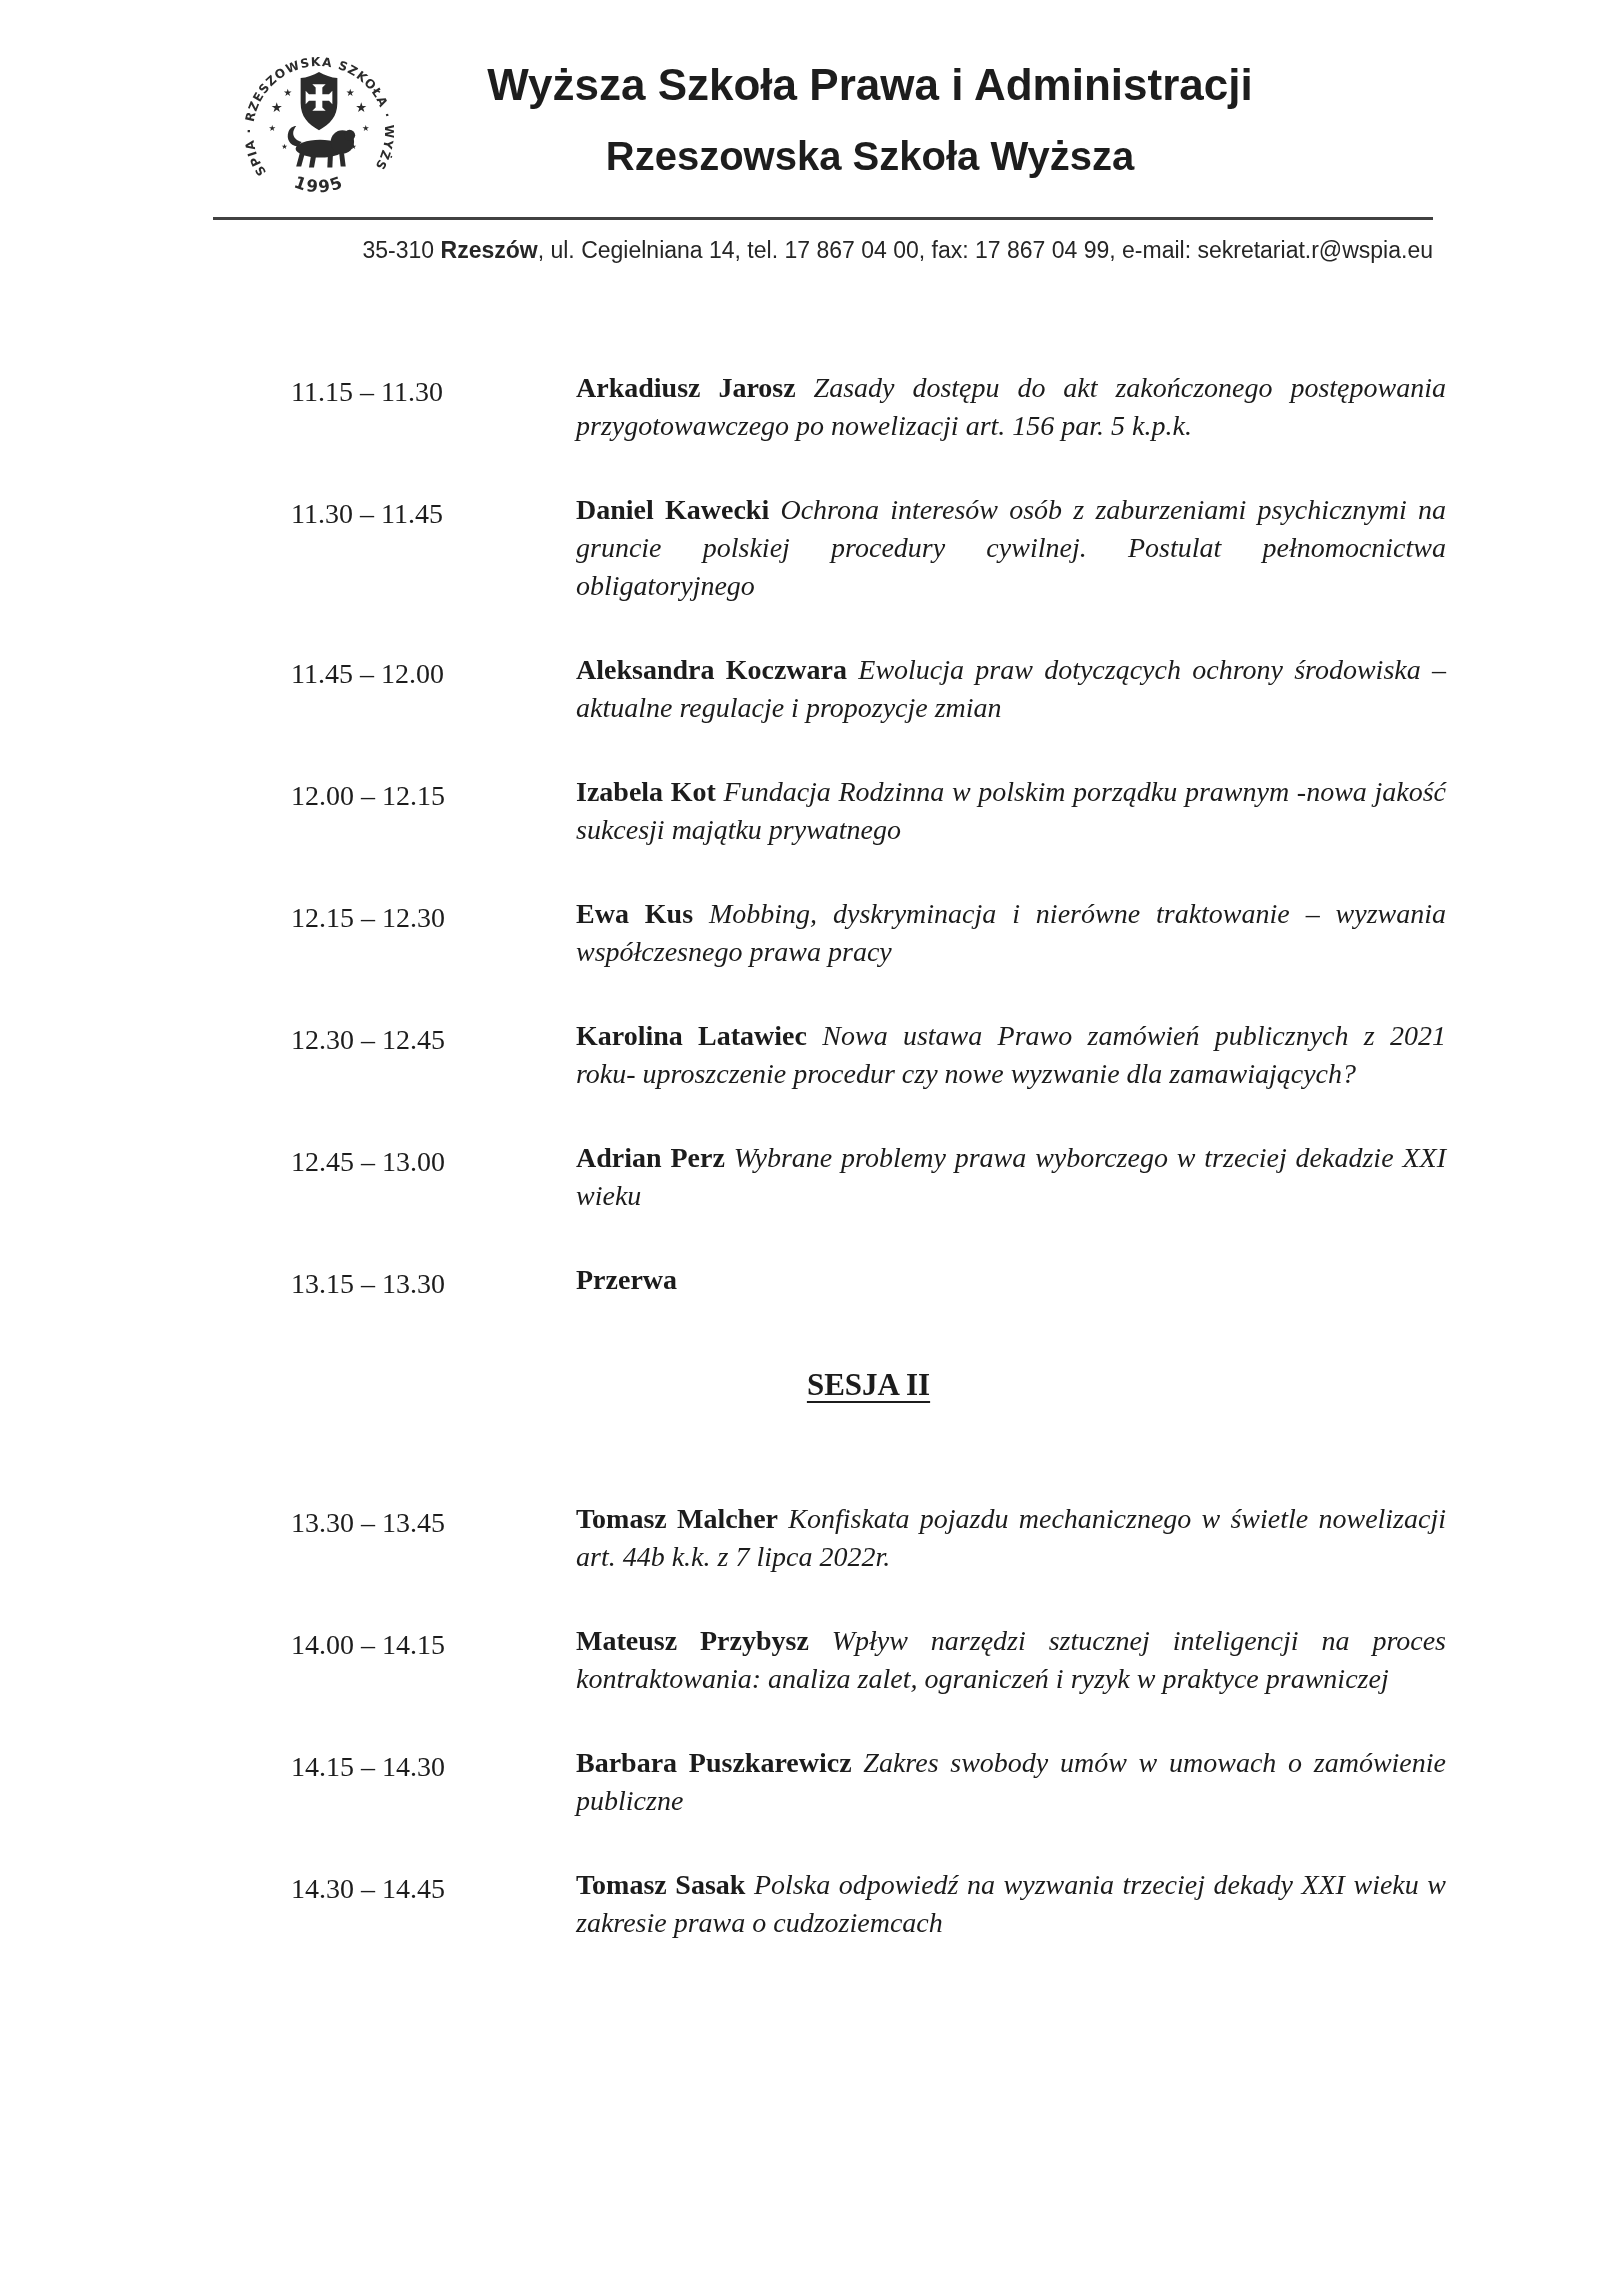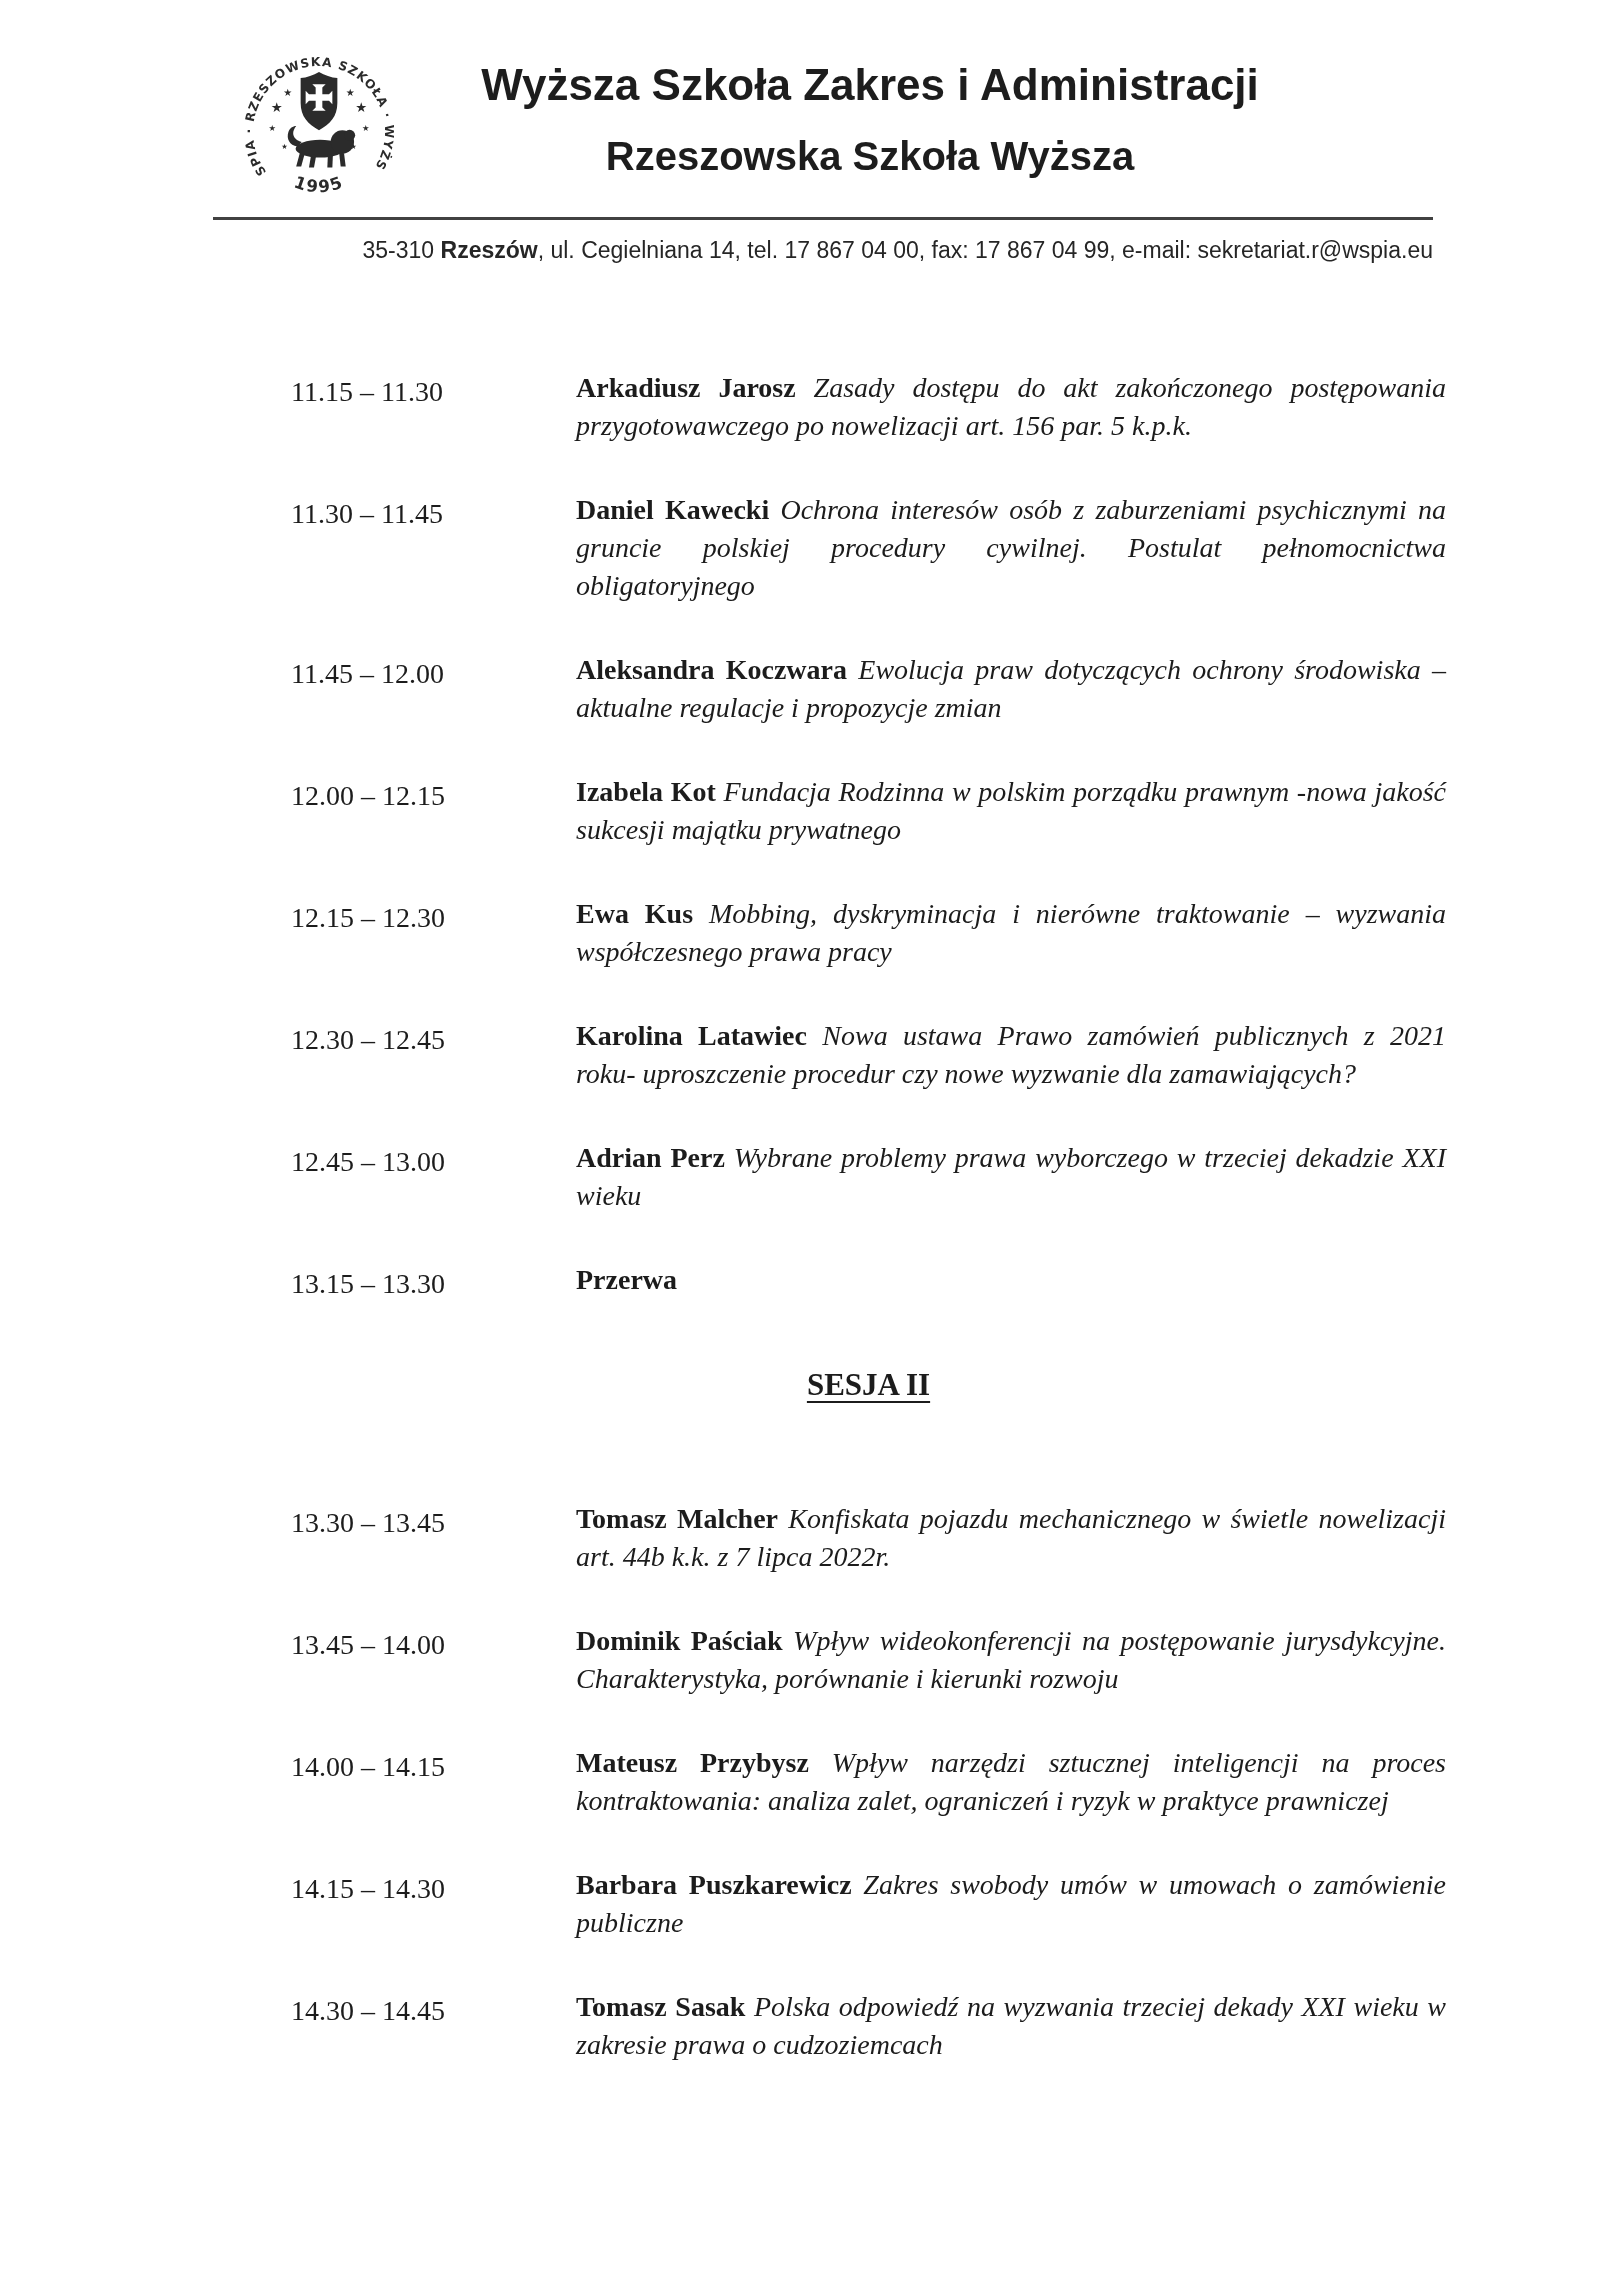--- a/index.html
+++ b/index.html
@@ -125,21 +125,21 @@
       <text x="76" y="158" font-size="15">★</text>
       <text x="98" y="190" font-size="13">★</text>
       <text x="216" y="96" font-size="18">★</text>
       <text x="236" y="124" font-size="24">★</text>
       <text x="244" y="158" font-size="15">★</text>
       <text x="222" y="190" font-size="13">★</text>
     </g>
   </svg>
 
   <div class="org-titles">
-    <p class="org-line1">Wyższa Szkoła Zakres i Administracji</p>
+    <p class="org-line1">Wyższa Szkoła Prawa i Administracji</p>
     <p class="org-line2">Rzeszowska Szkoła Wyższa</p>
   </div>
 
   <div class="header-rule"></div>
 
   <div class="address"><span>35-310 </span><b>Rzeszów</b><span>, ul. Cegielniana 14, tel. 17 867 04 00, fax: 17 867 04 99, e-mail: sekretariat.r@wspia.eu</span></div>
 
   <div class="schedule">
 
     <div class="row">
@@ -184,24 +184,20 @@
 
     <div class="session-headings">
       <p class="session-title">SESJA II</p>
     </div>
 
     <div class="row">
       <div class="time">13.30 – 13.45</div>
       <div class="desc"><span class="speaker">Tomasz Malcher</span> <span class="talk-title">Konfiskata pojazdu mechanicznego w świetle nowelizacji art. 44b k.k. z 7 lipca 2022r.</span></div>
     </div>
 
-    <div class="row">
-      <div class="time">13.45 – 14.00</div>
-      <div class="desc"><span class="speaker">Dominik Paściak</span> <span class="talk-title">Wpływ wideokonferencji na postępowanie jurysdykcyjne. Charakterystyka, porównanie i kierunki rozwoju</span></div>
-    </div>
 
     <div class="row">
       <div class="time">14.00 – 14.15</div>
       <div class="desc"><span class="speaker">Mateusz Przybysz</span> <span class="talk-title">Wpływ narzędzi sztucznej inteligencji na proces kontraktowania: analiza zalet, ograniczeń i ryzyk w praktyce prawniczej</span></div>
     </div>
 
     <div class="row">
       <div class="time">14.15 – 14.30</div>
       <div class="desc"><span class="speaker">Barbara Puszkarewicz</span> <span class="talk-title">Zakres swobody umów w umowach o zamówienie publiczne</span></div>
     </div>

